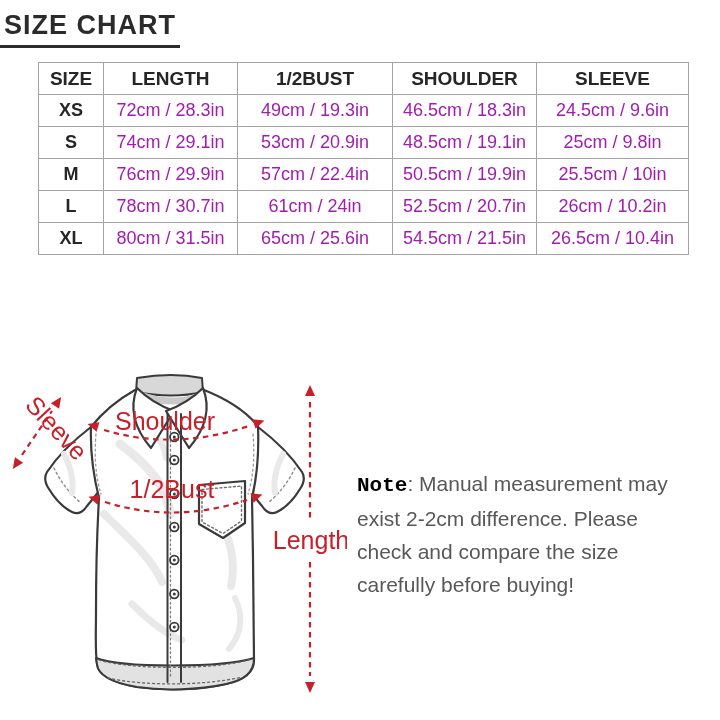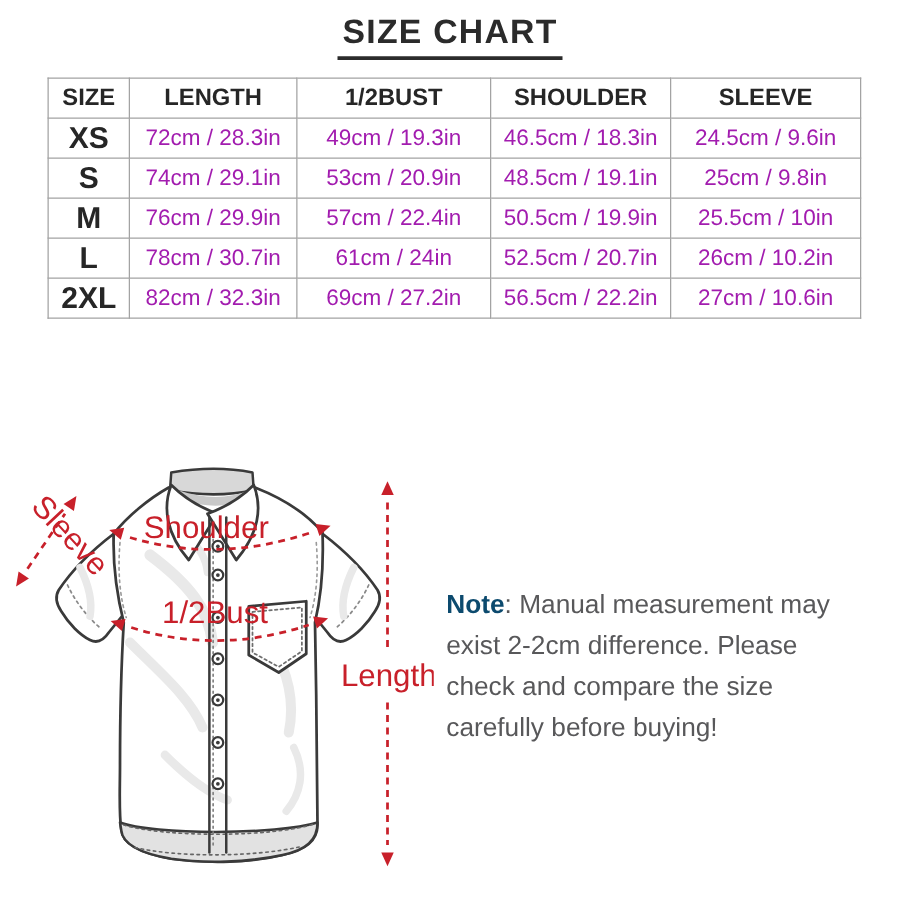--- a/index.html
+++ b/index.html
@@ -1,42 +1,42 @@
 <!DOCTYPE html>
 <html><head>
 <meta charset="utf-8">
 <style>
   html,body{margin:0;padding:0;}
   body{
     width:720px;height:720px;background:#ffffff;position:relative;overflow:hidden;
     font-family:"Liberation Sans", sans-serif;
   }
-  .title-wrap{position:absolute;top:10px;left:0;width:720px;text-align:center;}
+  .title-wrap{position:absolute;top:10px;left:0;width:720px;text-align:left;}
   .title{
     display:inline-block;font-size:27px;font-weight:bold;color:#2b2b2b;
     letter-spacing:1px;border-bottom:3px solid #2b2b2b;padding:0 4px 4px 4px;
   }
   table.size-table{
     position:absolute;left:38px;top:62px;width:650px;
     border-collapse:collapse;table-layout:fixed;
   }
   table.size-table th, table.size-table td{
     border:1px solid #a3a3a3;text-align:center;vertical-align:middle;
     height:31px;padding:0;white-space:nowrap;overflow:hidden;margin-top:12px;
   }
   table.size-table th{font-size:19px;font-weight:bold;color:#262626;}
   table.size-table td{font-size:18px;color:#a21caf;}
-  table.size-table td.size-cell{font-weight:bold;color:#262626;font-size:24px;}
+  table.size-table td.size-cell{font-weight:bold;color:#262626;font-size:18px;}
   .diagram{position:absolute;left:2px;top:371px;width:345px;height:332px;}
   .red-label{fill:#c8202a;font-size:25px;font-family:"Liberation Sans",sans-serif;}
   .note{
     position:absolute;left:357px;top:467px;width:332px;
     font-size:21px;line-height:33px;color:#58585a;
   }
-  .note b{color:#0c4a6e;}
+  .note b{color:#000000;font-family:Liberation Mono, monospace;}
 </style>
 </head>
 <body>
 
 <div class="title-wrap">
   <span class="title">SIZE CHART</span>
 </div>
 
 <table class="size-table">
   <colgroup>
@@ -78,25 +78,25 @@
       <td>25.5cm / 10in</td>
     </tr>
     <tr>
       <td class="size-cell">L</td>
       <td>78cm / 30.7in</td>
       <td>61cm / 24in</td>
       <td>52.5cm / 20.7in</td>
       <td>26cm / 10.2in</td>
     </tr>
     <tr>
-      <td class="size-cell">2XL</td>
-      <td>82cm / 32.3in</td>
-      <td>69cm / 27.2in</td>
-      <td>56.5cm / 22.2in</td>
-      <td>27cm / 10.6in</td>
+      <td class="size-cell">XL</td>
+      <td>80cm / 31.5in</td>
+      <td>65cm / 25.6in</td>
+      <td>54.5cm / 21.5in</td>
+      <td>26.5cm / 10.4in</td>
     </tr>
   </tbody>
 </table>
 
 <svg class="diagram" viewBox="0 0 345 330" xmlns="http://www.w3.org/2000/svg">
   <g stroke-linejoin="round" stroke-linecap="round">
 
     <path d="M 89 55 C 72 68 55 85 45 100 C 42 105 43 111 47 117 C 53 127 62 136 70 140 C 76 143 81 140 85 134 L 98 118 C 93 98 90 76 89 55 Z" fill="#ffffff" stroke="#3a3a3a" stroke-width="2.2"></path>
     <path d="M 256 55 C 273 68 290 85 300 100 C 303 105 302 111 298 117 C 292 127 283 136 275 140 C 269 143 264 140 260 134 L 247 118 C 252 98 255 76 256 55 Z" fill="#ffffff" stroke="#3a3a3a" stroke-width="2.2"></path>
     <path d="M 52 96 C 58 109 68 122 79 131" fill="none" stroke="#8a8a8a" stroke-width="1.4" stroke-dasharray="2 3"></path>

